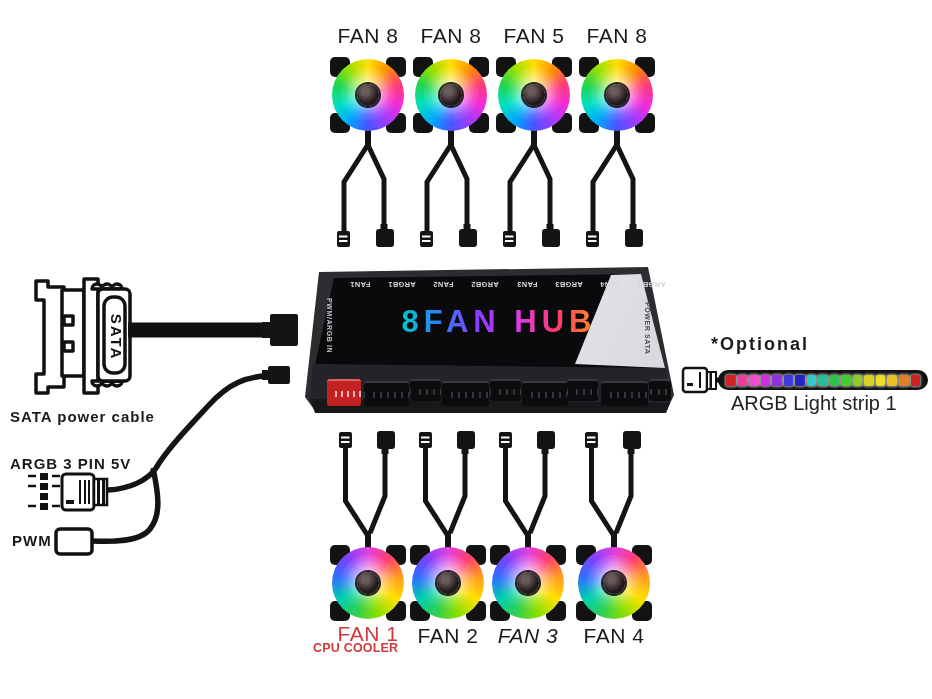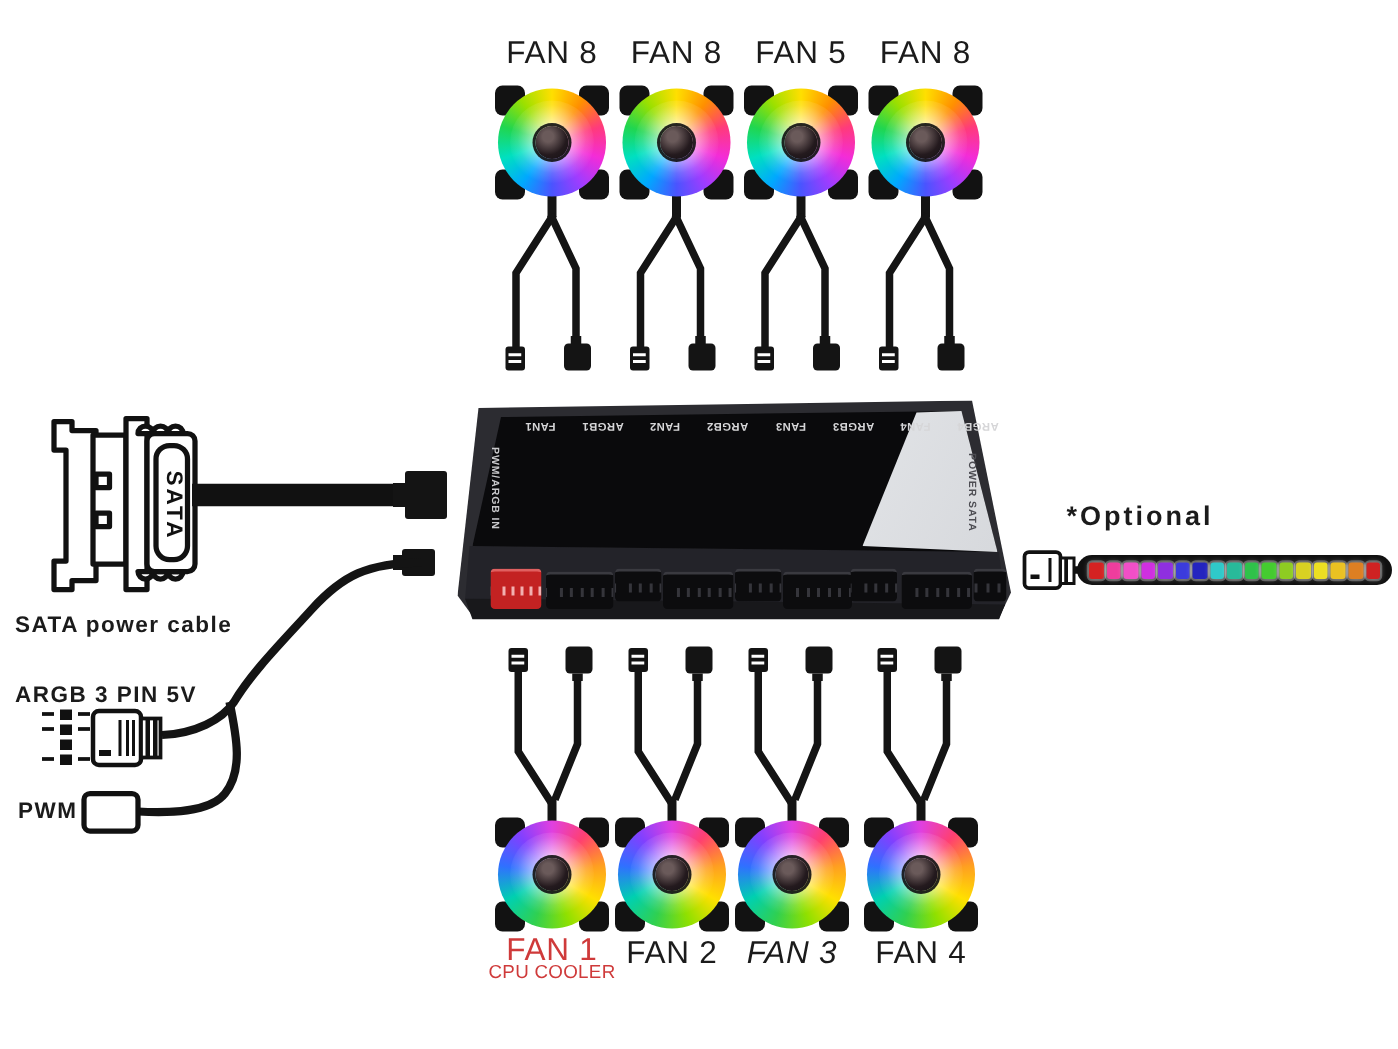--- a/index.html
+++ b/index.html
@@ -2,21 +2,21 @@
 <html><head>
 <meta charset="utf-8">
 <style>
   html,body{margin:0;padding:0;background:#ffffff;}
   body{font-family:"Liberation Sans",sans-serif;}
   .stage{position:relative;width:932px;height:699px;background:#fff;overflow:hidden;}
 
   
   .lbl{position:absolute;color:#1b1b1b;white-space:nowrap;}
   .fan-name{width:74px;text-align:center;font-size:21px;letter-spacing:.5px;}
-  .fan-sub{width:110px;text-align:center;font-size:12.5px;font-weight:normal;letter-spacing:.2px;}
+  .fan-sub{width:110px;text-align:left;font-size:12.5px;font-weight:bold;letter-spacing:.2px;}
   .bold-tag{font-weight:bold;font-size:15px;letter-spacing:1px;}
   .optional{font-weight:bold;font-size:18px;letter-spacing:2px;}
   .strip-name{font-size:20px;color:#222;}
 
   
   .fan{position:absolute;width:74px;height:74px;}
   .fan .corner{position:absolute;width:20px;height:20px;background:#121212;border-radius:5px;}
   .fan .c-tl{left:-1px;top:-1px;} .fan .c-tr{right:-1px;top:-1px;}
   .fan .c-bl{left:-1px;bottom:-1px;} .fan .c-br{right:-1px;bottom:-1px;}
   .fan .rgb{position:absolute;inset:1px;border-radius:50%;
@@ -215,20 +215,21 @@
       <span>FAN1</span>
       <span>ARGB1</span>
       <span>FAN2</span>
       <span>ARGB2</span>
       <span>FAN3</span>
       <span>ARGB3</span>
       <span>FAN4</span>
       <span>ARGB4</span>
     </div>
 
+    <div class="hub-title" style="background-image: linear-gradient(90deg, rgb(32, 200, 96), rgb(0, 200, 200), rgb(46, 123, 255), rgb(142, 59, 255), rgb(224, 56, 232), rgb(255, 59, 110), rgb(255, 140, 26), rgb(255, 213, 26));">8FAN HUB</div>
 
 
     <div class="hub-side left">PWM/ARGB IN</div>
     <div class="hub-side right">POWER SATA</div>
 
     <span class="port red" style="left:24px;top:115px;width:34px;height:25px;"></span>
     <span class="port" style="left:61px;top:117px;width:45px;height:23px;"></span>
     <span class="port" style="left:107px;top:115px;width:31px;height:20px;"></span>
     <span class="port" style="left:139px;top:117px;width:47px;height:23px;"></span>
     <span class="port" style="left:187px;top:115px;width:31px;height:20px;"></span>
@@ -255,20 +256,21 @@
       <span class="led" style="background: rgb(40, 186, 154);"></span>
       <span class="led" style="background: rgb(47, 194, 74);"></span>
       <span class="led" style="background: rgb(69, 203, 48);"></span>
       <span class="led" style="background: rgb(142, 204, 34);"></span>
       <span class="led" style="background: rgb(216, 209, 34);"></span>
       <span class="led" style="background: rgb(236, 223, 34);"></span>
       <span class="led" style="background: rgb(234, 193, 34);"></span>
       <span class="led" style="background: rgb(221, 127, 34);"></span>
       <span class="led" style="background: rgb(207, 34, 34);"></span>
     </div>
+  <div class="lbl strip-name" style="left:731px;top:392px;">ARGB Light strip 1</div>
 
   <div class="fan alt" style="left:331px;top:546px;">
     <i class="corner c-tl"></i>
       <i class="corner c-tr"></i>
       <i class="corner c-bl"></i>
       <i class="corner c-br"></i>
     <div class="rgb"></div>
       <div class="cap"></div>
   </div>
   <div class="fan alt" style="left:411px;top:546px;">

